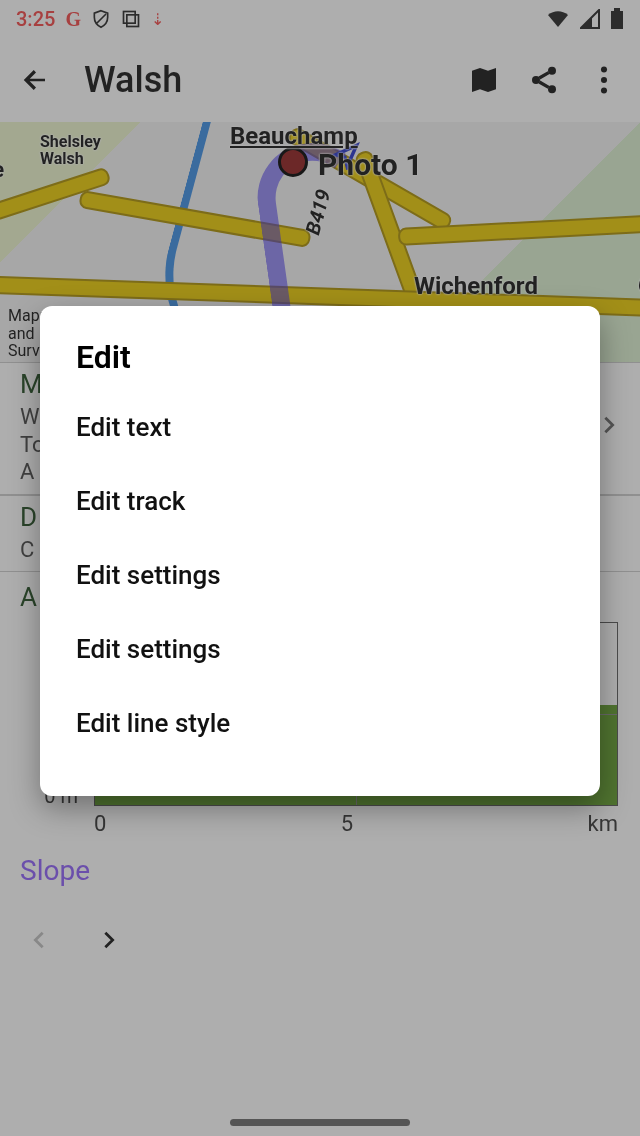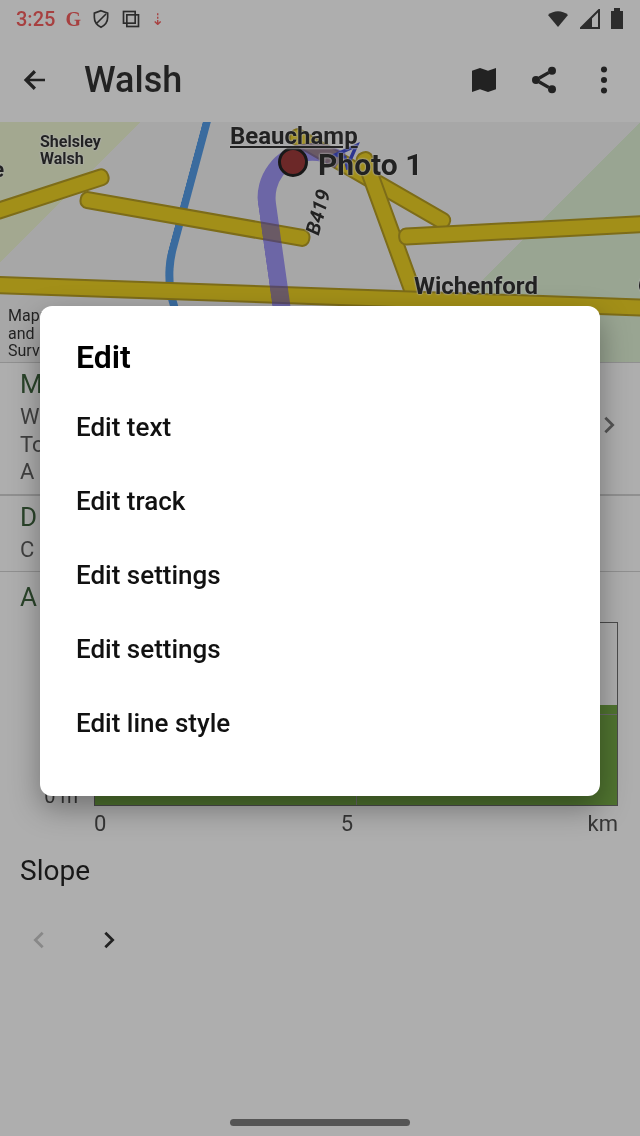--- a/index.html
+++ b/index.html
@@ -73,21 +73,21 @@
   .section-title-only { padding:10px 20px 6px; font-size:26px; color:#1f4a1f;}
 
   
   .alt-chart { height:220px; padding:8px 20px 4px; position:relative;}
   .alt-axis-y { position:absolute; left:28px; top:0; bottom:30px; display:flex; flex-direction:column; justify-content:space-between; font-size:20px; color:#333; align-items:flex-end; width:50px;}
   .alt-plot { position:absolute; left:94px; right:22px; top:4px; bottom:32px; border:1px solid #555; background:linear-gradient(to top,#5e9a28 0 55%, #fafafa 55% 100%);}
   .alt-plot .grid-v { position:absolute; top:0; bottom:0; width:1px; background:#888; left:50%;}
   .alt-plot .grid-h { position:absolute; left:0; right:0; height:1px; background:#888; top:50%;}
   .alt-axis-x { position:absolute; left:94px; right:22px; bottom:2px; font-size:22px; color:#333; display:flex; justify-content:space-between;}
 
-  .slope { padding:16px 20px 8px; font-size:28px; color:#000000;}
+  .slope { padding:16px 20px 8px; font-size:28px; color:#8b5cf6;}
 
   
   .bottom-nav { height:90px; display:flex; align-items:center; gap:48px; padding-left:28px;}
   .bottom-nav .arrow { font-size:30px; }
   .bottom-nav .arrow.disabled { color:#bbb;}
   .bottom-nav .arrow.enabled { color:#111;}
 
   .nav-handle { position:absolute; bottom:10px; left:50%; transform:translateX(-50%); width:180px; height:7px; background:#555; border-radius:4px;}
 
   

